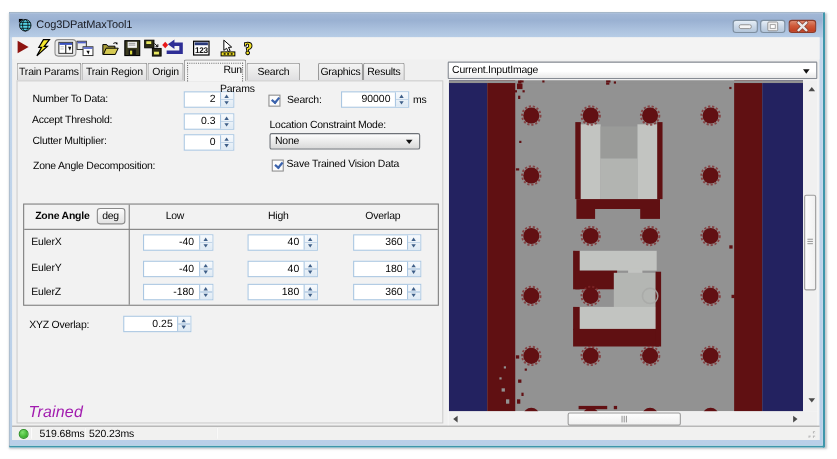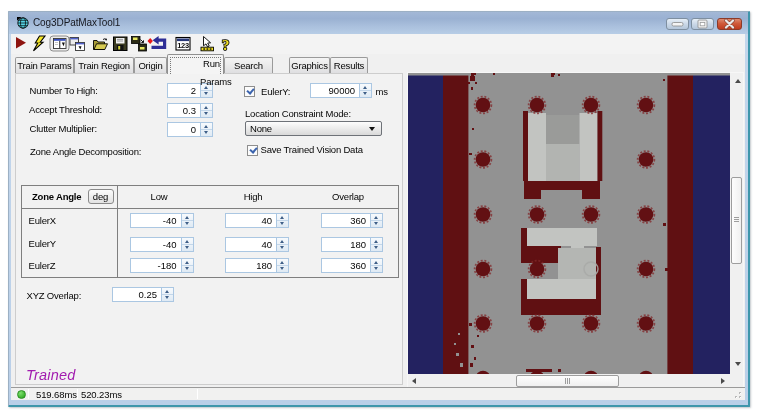--- a/index.html
+++ b/index.html
@@ -158,39 +158,39 @@
     <div class="tab" style="left:4px;width:59px;">Train Params</div>
     <div class="tab" style="left:63px;width:60px;">Train Region</div>
     <div class="tab" style="left:123px;width:33px;">Origin</div>
     <div class="tab" style="left:213px;width:49px;">Search Region</div>
     <div class="tab" style="left:278px;width:41px;">Graphics</div>
     <div class="tab" style="left:319px;width:38px;">Results</div>
     <div id="tabsel" style="left:156px;width:57px;padding-left:32px;">Run Params<div class="foc"></div></div>
 
     <div id="page"></div>
 
-    <div class="lbl" style="left:18.5px;top:51px;">Number To High:</div>
+    <div class="lbl" style="left:18.5px;top:51px;">Number To Data:</div>
     <div class="spin" style="left:156px;top:49px;width:46px;">
         <div class="v">2</div>
         <div class="b"></div>
       </div>
     <div class="lbl" style="left:18px;top:70px;">Accept Threshold:</div>
     <div class="spin" style="left:156px;top:68.5px;width:46px;">
         <div class="v">0.3</div>
         <div class="b"></div>
       </div>
     <div class="lbl" style="left:18.5px;top:89px;">Clutter Multiplier:</div>
     <div class="spin" style="left:156px;top:88px;width:46px;">
         <div class="v">0</div>
         <div class="b"></div>
       </div>
     <div class="lbl" style="left:19px;top:112px;">Zone Angle Decomposition:</div>
 
     <div class="cb" style="left:233px;top:51.5px;"></div>
-    <div class="lbl" style="left:250px;top:51.5px;">EulerY:</div>
+    <div class="lbl" style="left:250px;top:51.5px;">Search:</div>
     <div class="spin" style="left:299px;top:49px;width:62px;">
         <div class="v">90000</div>
         <div class="b"></div>
       </div>
     <div class="lbl" style="left:364.5px;top:51.5px;">ms</div>
     <div class="lbl" style="left:234px;top:73.5px;">Location Constraint Mode:</div>
     <div class="combo" style="left:234px;top:87px;width:137px;">None</div>
     <div class="cb" style="left:235.5px;top:110.5px;"></div>
     <div class="lbl" style="left:249.5px;top:109.5px;">Save Trained Vision Data</div>
 
@@ -244,20 +244,21 @@
     </div>
 
     <div class="lbl" style="left:15.5px;top:255.5px;">XYZ Overlap:</div>
     <div class="spin" style="left:100.5px;top:253px;width:62.5px;">
         <div class="v">0.25</div>
         <div class="b"></div>
       </div>
 
     <div class="abs" style="left:15px;top:332.5px;font-size:14.5px;font-style:italic;letter-spacing:0.2px;color:#a21caf;">Trained</div>
 
+    <div id="idrop">Current.InputImage</div>
     <div id="iview">
       <svg class="abs" style="left:1px;top:1px" width="322" height="301" viewBox="0 0 322 301">
         <rect width="322" height="301" fill="#929292"></rect>
         <rect x="0" width="35" height="301" fill="#232260"></rect>
         <rect x="35" width="25.4" height="301" fill="#601012"></rect>
         <rect x="259.4" width="25.6" height="301" fill="#601012"></rect>
         <rect x="285" width="37" height="301" fill="#232260"></rect>
         <rect x="0" y="0" width="322" height="2.5" fill="#929292"></rect>
         <rect x="63" y="0" width="3" height="3" fill="#601012"></rect>
           <rect x="85" y="0" width="2" height="2" fill="#601012"></rect>

